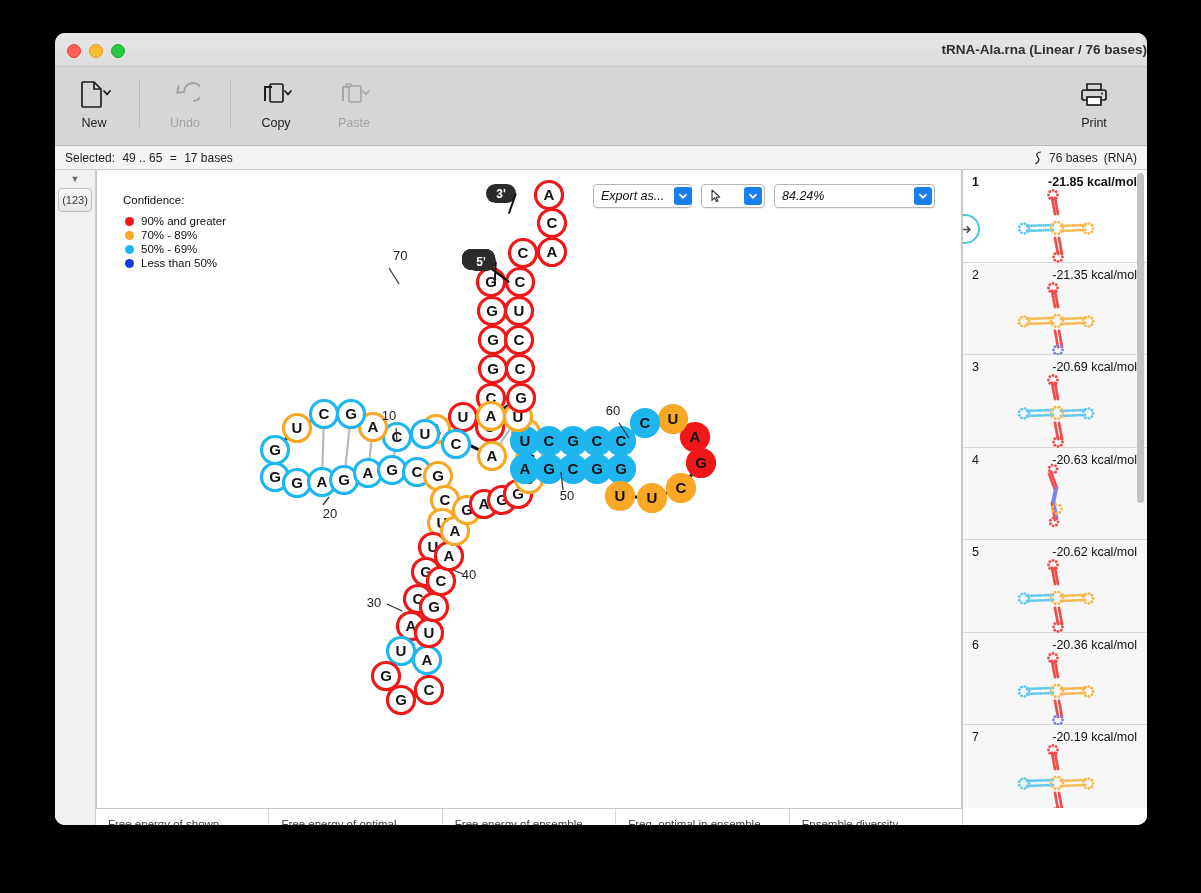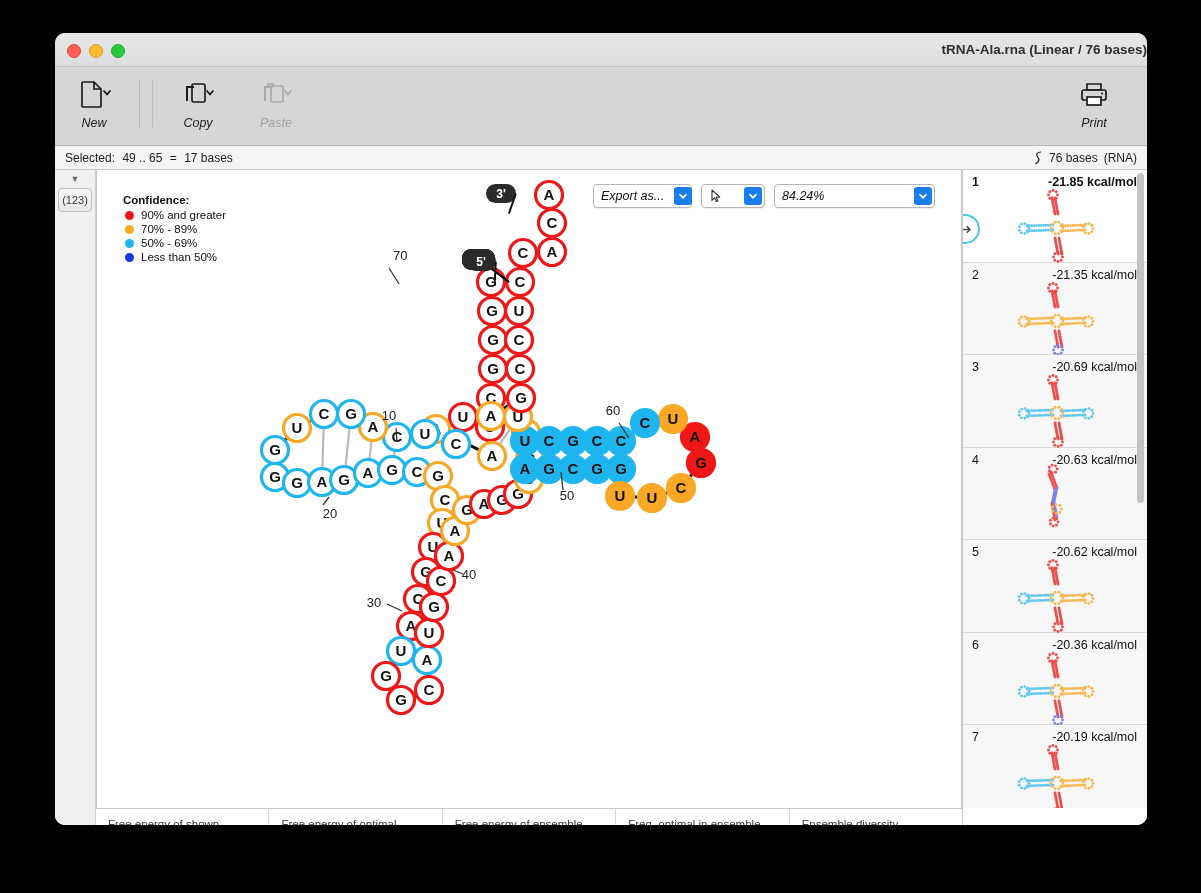--- a/index.html
+++ b/index.html
@@ -16,21 +16,21 @@
   .tl.red{background:#ff5f57;border:1px solid #e0443e;}
   .tl.yel{background:#febc2e;border:1px solid #d89d28;}
   .tl.grn{background:#28c840;border:1px solid #1dab2f;}
   .win-title{position:absolute;left:0;right:0;top:9px;text-align:right;font-size:13.5px;
              font-weight:bold;color:#303030;}
 
   
   .toolbar{height:72px;background:#d6d6d6;display:flex;align-items:flex-start;
            padding:6px 0 0 0;position:relative;border-bottom:1px solid #b9b9b9;}
   .tb-item{width:78px;display:flex;flex-direction:column;align-items:center;gap:3px;
-           padding-top:4px;cursor:default;font-style:italic;}
+           padding-top:4px;cursor:default;}
   .tb-icon{height:36px;display:flex;align-items:center;justify-content:center;}
   .tb-label{font-size:12.5px;color:#1c1c1c;}
   .tb-item.disabled .tb-label{color:#a3a3a3;}
   .tb-sep{width:1px;height:48px;background:#bdbdbd;margin:6px 6px 0 6px;}
   .tb-spacer{flex:1;}
   .tb-item.print{width:70px;margin-right:18px;}
   svg{display:block;}
 
   
   .statusbar{height:23px;background:#f4f4f4;border-bottom:1px solid #c9c9c9;
@@ -47,21 +47,21 @@
             align-items:center;padding-top:4px;}
   .rail-caret{font-size:9px;color:#6b6b6b;line-height:10px;}
   .rail-btn{margin-top:4px;width:32px;height:22px;border:1px solid #c0c0c0;border-radius:4px;
             background:linear-gradient(#f7f7f7,#e7e7e7);font-size:11px;color:#3a3a3a;
             display:flex;align-items:center;justify-content:center;}
 
   
   .canvas-wrap{flex:1;position:relative;background:#fff;border:1px solid #c9c9c9;
                border-top:none;border-bottom:none;overflow:hidden;}
   .legend{position:absolute;left:26px;top:24px;font-size:11.5px;color:#111;}
-  .legend .ttl{font-weight:bold;margin-bottom:2px;font-size:11.5px;}
+  .legend .ttl{font-weight:normal;margin-bottom:8px;font-size:11.5px;}
   .legend .row{display:flex;align-items:center;gap:7px;height:14px;}
   .legend .dot{width:9px;height:9px;border-radius:50%;margin-left:2px;}
 
   .exportbar{position:absolute;left:496px;top:14px;display:flex;gap:9px;align-items:center;font-style:italic;}
   .combo{height:22px;background:#fff;border:1px solid #b5b5b5;border-radius:4px;
          display:flex;align-items:center;justify-content:space-between;
          box-shadow:0 1px 0 rgba(0,0,0,.06);}
   .combo .txt{font-size:12.5px;color:#111;padding:0 7px;white-space:nowrap;}
   .combo .arrowbox{width:18px;height:18px;margin:0 2px 0 3px;border-radius:3px;background:#1a7ef0;
                    display:flex;align-items:center;justify-content:center;flex:none;}
@@ -121,20 +121,29 @@
           <path d="M17 3 v7 h7" fill="none" stroke="#1d1d1d" stroke-width="1.7"></path>
           <path d="M27 12 l3 3.4 l3 -3.4" fill="none" stroke="#1d1d1d" stroke-width="1.7" stroke-linecap="round"></path>
         </svg>
       </div>
       <div class="tb-label">New</div>
     </div>
 
 
     <div class="tb-sep"></div>
 
+    <div class="tb-item disabled">
+      <div class="tb-icon">
+        <svg width="30" height="30" viewBox="0 0 30 30">
+          <path d="M23 21 a9 9 0 1 0 -9 -9 h-0.2" fill="none" stroke="#a3a3a3" stroke-width="2"></path>
+          <path d="M8.5 6.5 L7.2 12.8 L13.6 12" fill="none" stroke="#a3a3a3" stroke-width="2" stroke-linecap="round" stroke-linejoin="round"></path>
+        </svg>
+      </div>
+      <div class="tb-label">Undo</div>
+    </div>
 
 
     <div class="tb-sep"></div>
 
 
     <div class="tb-item">
       <div class="tb-icon">
         <svg width="34" height="32" viewBox="0 0 34 32">
           <path d="M5 7 h8 v2 h-6 v13 h-2 z" fill="#1d1d1d"></path>
           <rect x="11" y="5" width="13" height="18" rx="1.6" fill="none" stroke="#1d1d1d" stroke-width="1.7"></rect>

